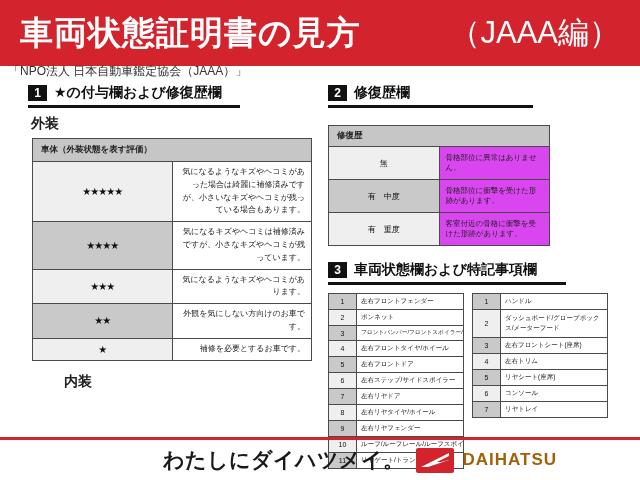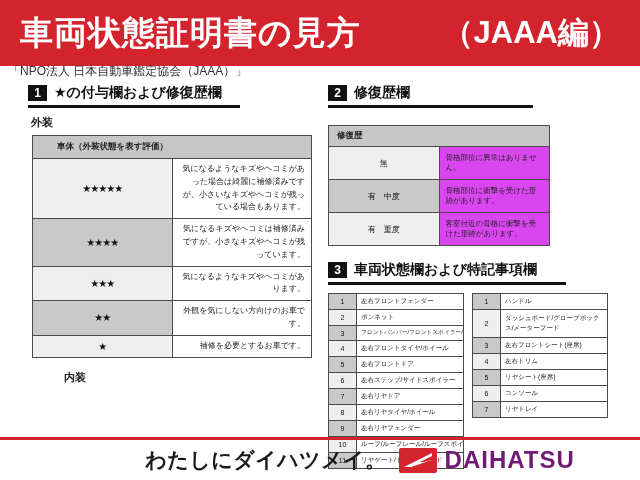--- a/index.html
+++ b/index.html
@@ -12,51 +12,51 @@
     color: #222;
   }
   
   .banner {
     position: absolute; top: 0; left: 0; width: 640px; height: 66px;
     background: #d3232c; color: #fff;
     display: flex; align-items: center; justify-content: space-between;
     padding: 0 20px;
   }
   .banner .title { font-size: 33px; font-weight: bold; letter-spacing: 1px; }
-  .banner .edition { font-size: 31px; font-weight: bold; }
+  .banner .edition { font-size: 31px; font-weight: normal; }
   .subtitle { position: absolute; top: 63px; left: 8px; font-size: 12px; color: #333; }
 
   
   .sec-head {
     display: flex; align-items: center;
     border-bottom: 3px solid #111; padding-bottom: 3px;
   }
   .sec-num {
     background: #111; color: #fff; font-weight: bold; font-size: 12px;
     min-width: 19px; height: 16px; display: flex; align-items: center; justify-content: center;
     margin-right: 7px;
   }
   .sec-title { font-size: 14px; font-weight: bold; color: #111; white-space: nowrap; }
 
   .col-left  { position: absolute; left: 28px;  top: 84px; width: 284px; }
   .col-right { position: absolute; left: 328px; top: 84px; width: 280px; }
   .head-1 { width: 212px; }
   .head-2 { width: 205px; }
   .head-3 { width: 238px; margin-top: 15px; }
 
-  .group-label { font-size: 11px; font-weight: bold; color: #222; margin: 7px 0 5px 3px; }
+  .group-label { font-size: 14px; font-weight: bold; color: #222; margin: 7px 0 5px 3px; }
 
   table { border-collapse: collapse; }
   td, th { border: 1px solid #4a4a4a; }
 
   
   .rate-table { width: 280px; table-layout: fixed; margin-left: 4px; }
   .rate-table th {
     background: #c6c6c6; font-size: 8.5px; font-weight: bold;
-    text-align: left; padding: 5px 24px; color: #222;
+    text-align: left; padding: 5px 8px; color: #222;
   }
   .rate-table td.star {
     width: 58px; text-align: center; font-size: 10px;
     letter-spacing: -1px; padding: 2px; color: #111;
   }
   .rate-table tbody tr:nth-child(odd)  td.star { background: #efefef; }
   .rate-table tbody tr:nth-child(even) td.star { background: #c9c9c9; }
   .rate-table td.desc { font-size: 8px; padding: 4px 6px; line-height: 1.6; background: #fff; text-align: right; }
 
   
@@ -84,21 +84,21 @@
   .parts-table tr.wrap td.name { white-space: normal; line-height: 1.6; }
 
   
   .footer-line { position: absolute; top: 437px; left: 0; width: 640px; height: 3px; background: #d3232c; }
   .footer {
     position: absolute; top: 444px; left: 0; width: 640px; height: 32px;
     display: flex; align-items: center; justify-content: center; gap: 12px; margin-left: 40px;
   }
   .slogan { font-size: 21px; font-weight: bold; color: #1a1a1a; letter-spacing: 0.5px; }
   .brand-wrap { display: flex; align-items: center; gap: 8px; }
-  .brand-text { font-size: 24px; font-weight: bold; color: #701a75; letter-spacing: 1px; text-align: center; }
+  .brand-text { font-size: 17px; font-weight: bold; color: #a16207; letter-spacing: 1px; text-align: center; }
 </style>
 </head>
 <body>
 
 <div class="banner">
   <span class="title">車両状態証明書の見方</span>
   <span class="edition">（JAAA編）</span>
 </div>
 <div class="subtitle">「NPO法人 日本自動車鑑定協会（JAAA）」</div>
 

